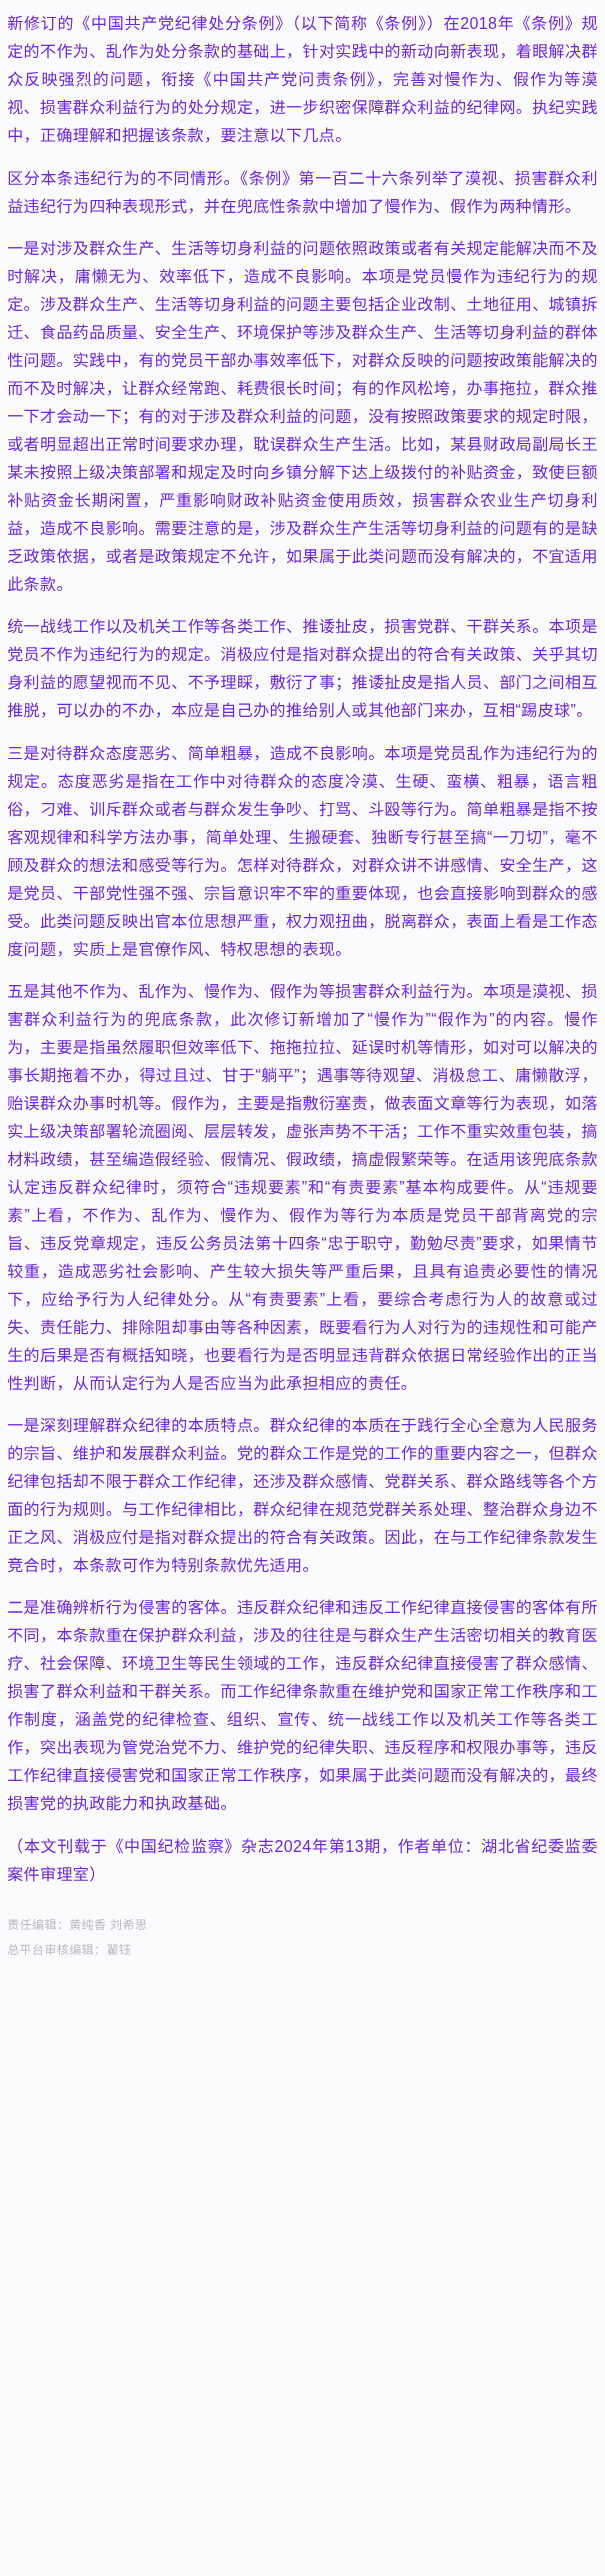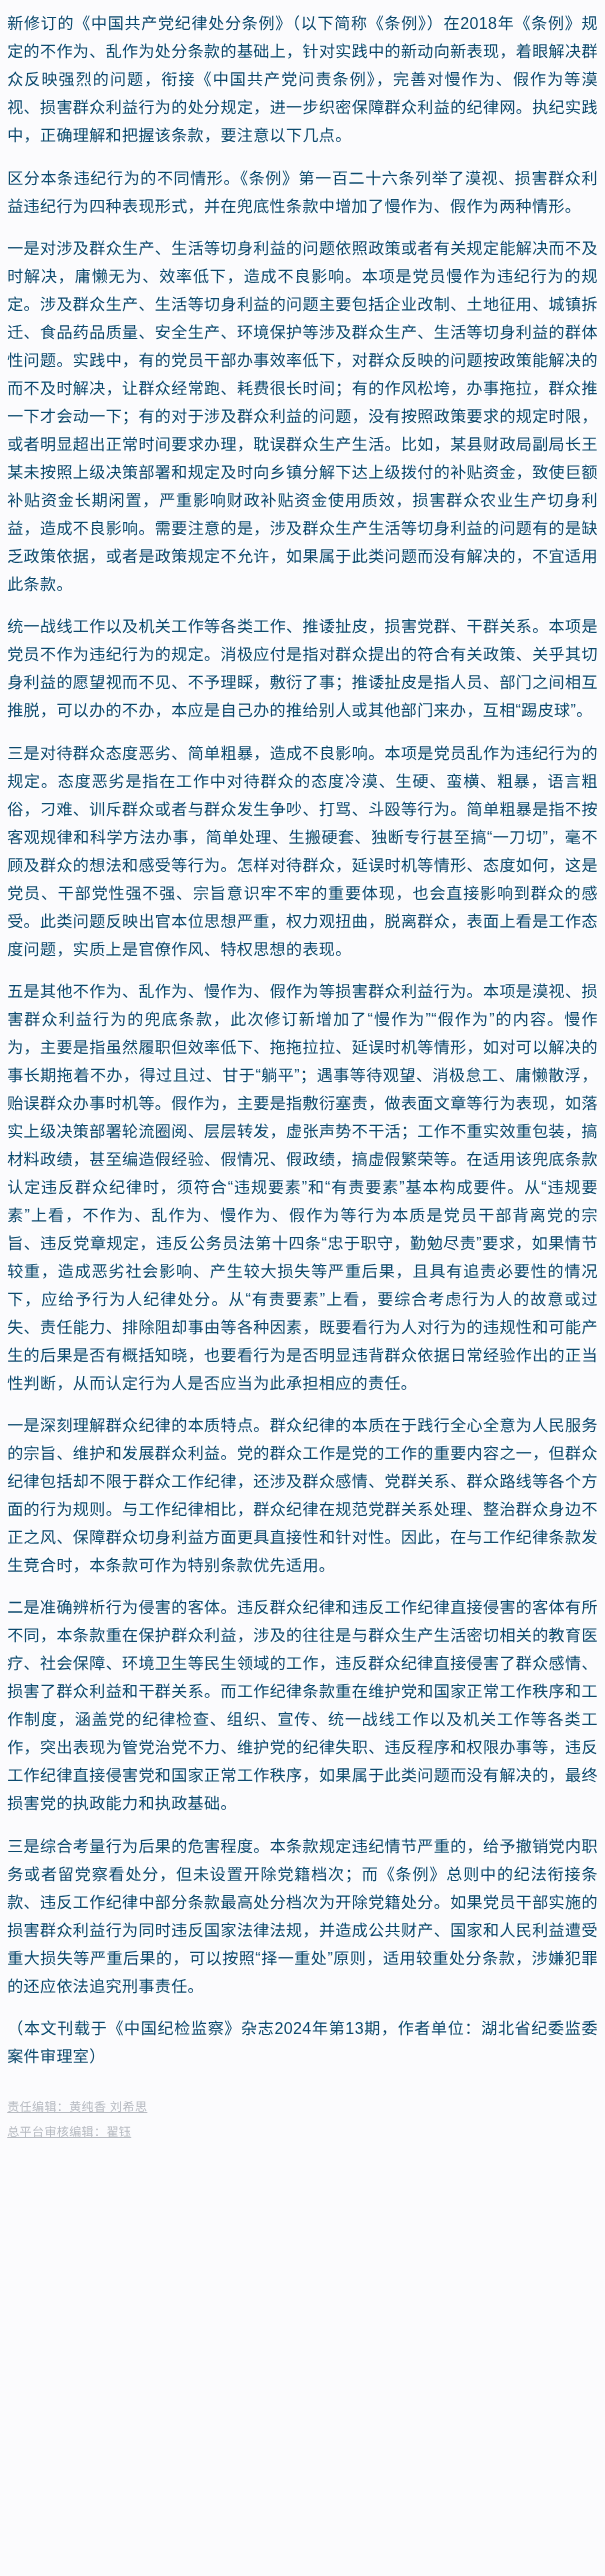--- a/index.html
+++ b/index.html
@@ -8,55 +8,53 @@
   }
   body {
     width: 605px;
     min-height: 2576px;
     background: #fbfbfd;
     box-sizing: border-box;
     font-family: "Liberation Sans", "DejaVu Sans", sans-serif;
   }
   .article {
     padding: 10.4px 7.2px 0 7.2px;
-    color: #0c4a6e;
+    color: #6d28d9;
     font-size: 16px;
     line-height: 28px;
     letter-spacing: 0.4px;
     text-align: justify;
     text-justify: inter-ideograph;
   }
   .article p {
     margin: 0 0 14.3px 0;
   }
   .credits {
     padding: 9.6px 7.2px 6.4px 7.2px;
     color: #b7bbc2;
     font-size: 12px;
     line-height: 25px;
     letter-spacing: 0.4px;
   }
   .credits .credit-line {
     margin: 0;
-    text-decoration: underline;
   }
 </style>
 </head>
 <body>
 
 <article class="article">
   <p>新修订的《中国共产党纪律处分条例》（以下简称《条例》）在2018年《条例》规定的不作为、乱作为处分条款的基础上，针对实践中的新动向新表现，着眼解决群众反映强烈的问题，衔接《中国共产党问责条例》，完善对慢作为、假作为等漠视、损害群众利益行为的处分规定，进一步织密保障群众利益的纪律网。执纪实践中，正确理解和把握该条款，要注意以下几点。</p>
   <p>区分本条违纪行为的不同情形。《条例》第一百二十六条列举了漠视、损害群众利益违纪行为四种表现形式，并在兜底性条款中增加了慢作为、假作为两种情形。</p>
   <p>一是对涉及群众生产、生活等切身利益的问题依照政策或者有关规定能解决而不及时解决，庸懒无为、效率低下，造成不良影响。本项是党员慢作为违纪行为的规定。涉及群众生产、生活等切身利益的问题主要包括企业改制、土地征用、城镇拆迁、食品药品质量、安全生产、环境保护等涉及群众生产、生活等切身利益的群体性问题。实践中，有的党员干部办事效率低下，对群众反映的问题按政策能解决的而不及时解决，让群众经常跑、耗费很长时间；有的作风松垮，办事拖拉，群众推一下才会动一下；有的对于涉及群众利益的问题，没有按照政策要求的规定时限，或者明显超出正常时间要求办理，耽误群众生产生活。比如，某县财政局副局长王某未按照上级决策部署和规定及时向乡镇分解下达上级拨付的补贴资金，致使巨额补贴资金长期闲置，严重影响财政补贴资金使用质效，损害群众农业生产切身利益，造成不良影响。需要注意的是，涉及群众生产生活等切身利益的问题有的是缺乏政策依据，或者是政策规定不允许，如果属于此类问题而没有解决的，不宜适用此条款。</p>
   <p>统一战线工作以及机关工作等各类工作、推诿扯皮，损害党群、干群关系。本项是党员不作为违纪行为的规定。消极应付是指对群众提出的符合有关政策、关乎其切身利益的愿望视而不见、不予理睬，敷衍了事；推诿扯皮是指人员、部门之间相互推脱，可以办的不办，本应是自己办的推给别人或其他部门来办，互相“踢皮球”。</p>
-  <p>三是对待群众态度恶劣、简单粗暴，造成不良影响。本项是党员乱作为违纪行为的规定。态度恶劣是指在工作中对待群众的态度冷漠、生硬、蛮横、粗暴，语言粗俗，刁难、训斥群众或者与群众发生争吵、打骂、斗殴等行为。简单粗暴是指不按客观规律和科学方法办事，简单处理、生搬硬套、独断专行甚至搞“一刀切”，毫不顾及群众的想法和感受等行为。怎样对待群众，延误时机等情形、态度如何，这是党员、干部党性强不强、宗旨意识牢不牢的重要体现，也会直接影响到群众的感受。此类问题反映出官本位思想严重，权力观扭曲，脱离群众，表面上看是工作态度问题，实质上是官僚作风、特权思想的表现。</p>
+  <p>三是对待群众态度恶劣、简单粗暴，造成不良影响。本项是党员乱作为违纪行为的规定。态度恶劣是指在工作中对待群众的态度冷漠、生硬、蛮横、粗暴，语言粗俗，刁难、训斥群众或者与群众发生争吵、打骂、斗殴等行为。简单粗暴是指不按客观规律和科学方法办事，简单处理、生搬硬套、独断专行甚至搞“一刀切”，毫不顾及群众的想法和感受等行为。怎样对待群众，对群众讲不讲感情、安全生产，这是党员、干部党性强不强、宗旨意识牢不牢的重要体现，也会直接影响到群众的感受。此类问题反映出官本位思想严重，权力观扭曲，脱离群众，表面上看是工作态度问题，实质上是官僚作风、特权思想的表现。</p>
   <p>五是其他不作为、乱作为、慢作为、假作为等损害群众利益行为。本项是漠视、损害群众利益行为的兜底条款，此次修订新增加了“慢作为”“假作为”的内容。慢作为，主要是指虽然履职但效率低下、拖拖拉拉、延误时机等情形，如对可以解决的事长期拖着不办，得过且过、甘于“躺平”；遇事等待观望、消极怠工、庸懒散浮，贻误群众办事时机等。假作为，主要是指敷衍塞责，做表面文章等行为表现，如落实上级决策部署轮流圈阅、层层转发，虚张声势不干活；工作不重实效重包装，搞材料政绩，甚至编造假经验、假情况、假政绩，搞虚假繁荣等。在适用该兜底条款认定违反群众纪律时，须符合“违规要素”和“有责要素”基本构成要件。从“违规要素”上看，不作为、乱作为、慢作为、假作为等行为本质是党员干部背离党的宗旨、违反党章规定，违反公务员法第十四条“忠于职守，勤勉尽责”要求，如果情节较重，造成恶劣社会影响、产生较大损失等严重后果，且具有追责必要性的情况下，应给予行为人纪律处分。从“有责要素”上看，要综合考虑行为人的故意或过失、责任能力、排除阻却事由等各种因素，既要看行为人对行为的违规性和可能产生的后果是否有概括知晓，也要看行为是否明显违背群众依据日常经验作出的正当性判断，从而认定行为人是否应当为此承担相应的责任。</p>
-  <p>一是深刻理解群众纪律的本质特点。群众纪律的本质在于践行全心全意为人民服务的宗旨、维护和发展群众利益。党的群众工作是党的工作的重要内容之一，但群众纪律包括却不限于群众工作纪律，还涉及群众感情、党群关系、群众路线等各个方面的行为规则。与工作纪律相比，群众纪律在规范党群关系处理、整治群众身边不正之风、保障群众切身利益方面更具直接性和针对性。因此，在与工作纪律条款发生竞合时，本条款可作为特别条款优先适用。</p>
+  <p>一是深刻理解群众纪律的本质特点。群众纪律的本质在于践行全心全意为人民服务的宗旨、维护和发展群众利益。党的群众工作是党的工作的重要内容之一，但群众纪律包括却不限于群众工作纪律，还涉及群众感情、党群关系、群众路线等各个方面的行为规则。与工作纪律相比，群众纪律在规范党群关系处理、整治群众身边不正之风、消极应付是指对群众提出的符合有关政策。因此，在与工作纪律条款发生竞合时，本条款可作为特别条款优先适用。</p>
   <p>二是准确辨析行为侵害的客体。违反群众纪律和违反工作纪律直接侵害的客体有所不同，本条款重在保护群众利益，涉及的往往是与群众生产生活密切相关的教育医疗、社会保障、环境卫生等民生领域的工作，违反群众纪律直接侵害了群众感情、损害了群众利益和干群关系。而工作纪律条款重在维护党和国家正常工作秩序和工作制度，涵盖党的纪律检查、组织、宣传、统一战线工作以及机关工作等各类工作，突出表现为管党治党不力、维护党的纪律失职、违反程序和权限办事等，违反工作纪律直接侵害党和国家正常工作秩序，如果属于此类问题而没有解决的，最终损害党的执政能力和执政基础。</p>
-  <p>三是综合考量行为后果的危害程度。本条款规定违纪情节严重的，给予撤销党内职务或者留党察看处分，但未设置开除党籍档次；而《条例》总则中的纪法衔接条款、违反工作纪律中部分条款最高处分档次为开除党籍处分。如果党员干部实施的损害群众利益行为同时违反国家法律法规，并造成公共财产、国家和人民利益遭受重大损失等严重后果的，可以按照“择一重处”原则，适用较重处分条款，涉嫌犯罪的还应依法追究刑事责任。</p>
   <p>（本文刊载于《中国纪检监察》杂志2024年第13期，作者单位：湖北省纪委监委案件审理室）</p>
 </article>
 
 <footer class="credits">
   <p class="credit-line">责任编辑：黄纯香 刘希思</p>
   <p class="credit-line">总平台审核编辑：翟钰</p>
 </footer>
 
 
 </body></html>

